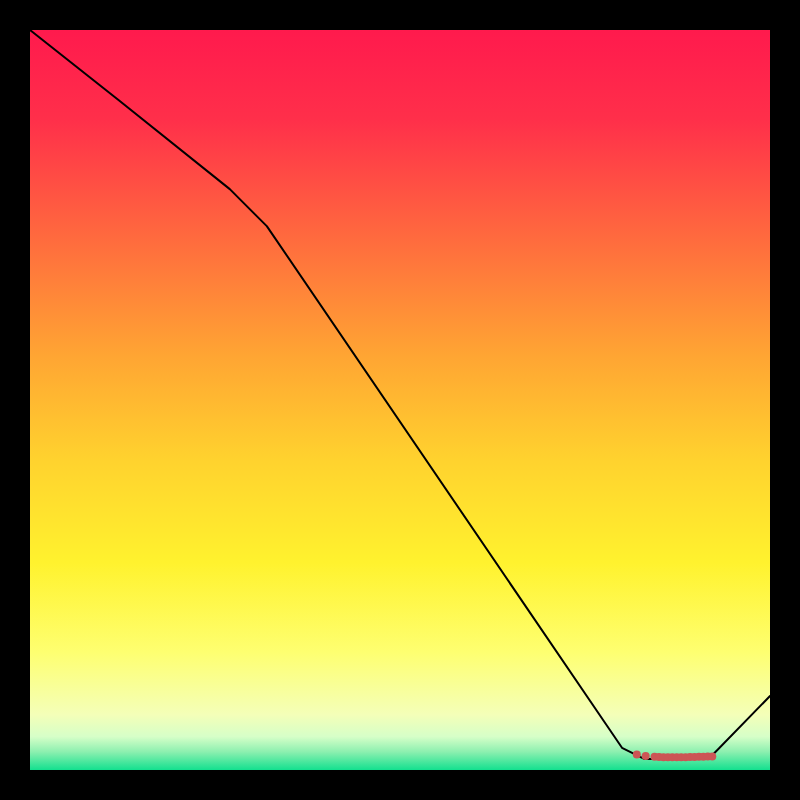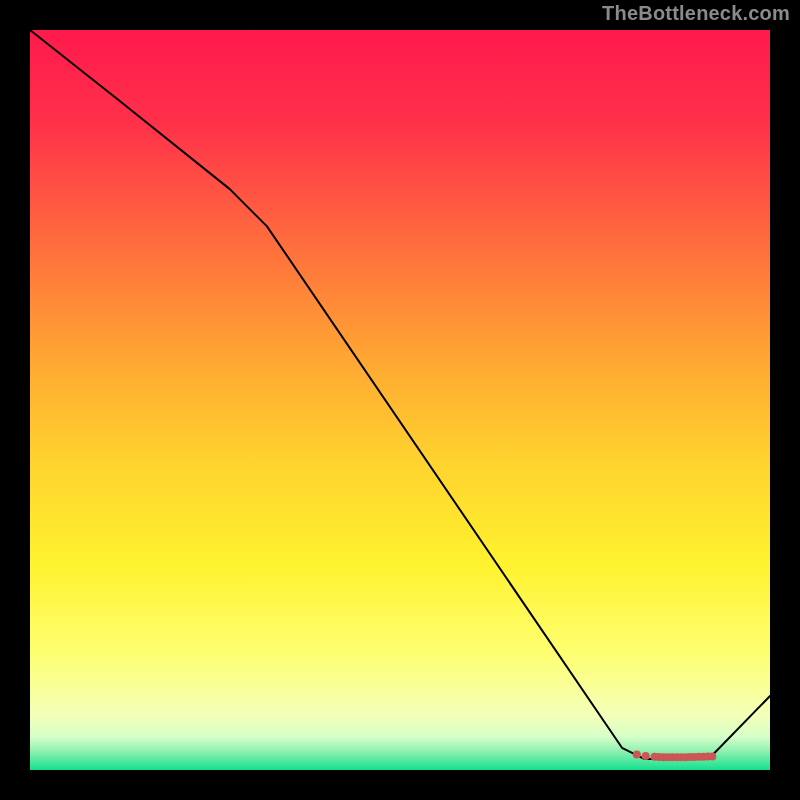--- a/index.html
+++ b/index.html
@@ -73,14 +73,13 @@
         <circle cx="685.6399999999999" cy="757.198" r="4" fill="#cc5555"></circle>
         <circle cx="690.08" cy="757.124" r="4" fill="#cc5555"></circle>
         <circle cx="694.52" cy="756.976" r="4" fill="#cc5555"></circle>
         <circle cx="698.96" cy="756.828" r="4" fill="#cc5555"></circle>
         <circle cx="703.4" cy="756.68" r="4" fill="#cc5555"></circle>
         <circle cx="707.8399999999999" cy="756.532" r="4" fill="#cc5555"></circle>
         <circle cx="712.2800000000001" cy="756.532" r="4" fill="#cc5555"></circle>
       </g>
   </svg>
 
-  <div class="watermark">TheBottleneck.com</div>
 </div>
 
 </body></html>

